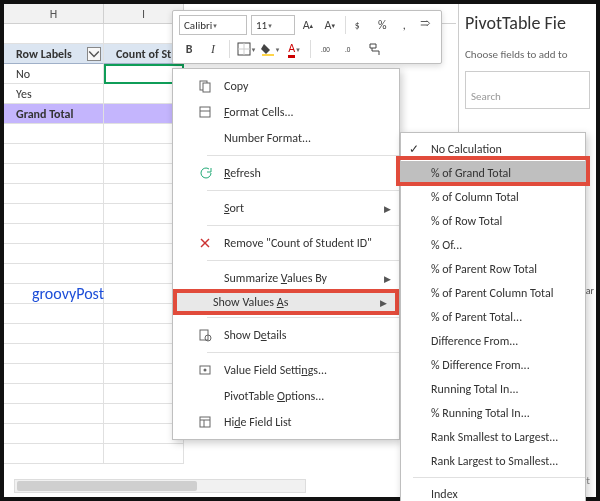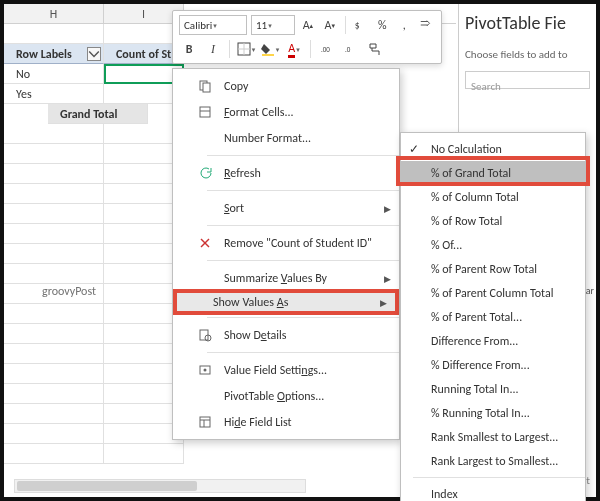--- a/index.html
+++ b/index.html
@@ -12,30 +12,30 @@
   .col-head div { border-right: 1px solid #d0d0d0; text-align: center; background: #f2f2f2; line-height: 20px; color: #555; }
   .hH { width: 100px; }
   .hI { width: 80px; }
   .rows { }
   .row { display: flex; height: 20px; }
   .cell { border-right: 1px solid #e0e0e0; border-bottom: 1px solid #e0e0e0; padding: 0 12px; line-height: 20px; white-space: nowrap; overflow: hidden; }
   .cA { width: 100px; }
   .cB { width: 80px; }
   .header-cell { background: #dbe5f1; border-bottom: 1px solid #a0b0c8; font-weight: 600; position: relative; }
   .dropdown { position: absolute; right: 2px; top: 3px; width: 14px; height: 14px; border: 1px solid #888; background: #f8f8f8; display:flex; align-items:center; justify-content:center; }
-  .grand { background: #e5e5e5; font-weight: 700; margin-left: 44px; }
+  .grand { background: #c4b5fd; font-weight: 700; }
   .selected-border { border: 2px solid #0f9d58; padding: 0 2px; line-height: 16px; }
   .grey-rows .row .cell { background: #fff; }
-  .watermark { position: absolute; left: 38px; top: 280px; color: #737373; font-size: 12px; }
+  .watermark { position: absolute; left: 28px; top: 280px; color: #1d4ed8; font-size: 16px; }
   
   
   .sidepane { position: absolute; right: 0; top: 0; width: 138px; height: 100%; border-left: 1px solid #ccc; padding: 8px 6px; background: #fff; }
   .sidepane h1 { font-size: 18px; font-weight: 400; color: #333; white-space: nowrap; overflow: hidden; }
   .sidepane .sub { font-size: 11px; color: #666; margin: 14px 0 10px; white-space: nowrap; overflow: hidden; }
-  .search { border: 1px solid #ccc; padding: 8px 5px; font-size: 11px; color: #999; height: 16px; }
+  .search { border: 1px solid #ccc; padding: 18px 5px; font-size: 11px; color: #999; height: 16px; }
   .sidepane .bottom { position: absolute; right: 6px; bottom: 10px; font-size: 11px; color: #888; }
   .sidepane .enar { position: absolute; right: 2px; top: 280px; font-size: 10px; color: #555; }
   
   
   .minitb { position: absolute; left: 168px; top: 6px; width: 270px; height: 54px; background: #fff; border: 1px solid #bfbfbf; border-radius: 2px; box-shadow: 0 2px 6px rgba(0,0,0,0.15); padding: 3px 6px; display:flex; flex-direction:column; gap:2px;}
   .tbrow { display:flex; align-items:center; gap:4px; height:22px;}
   .fontbox, .sizebox { border:1px solid #c0c0c0; height:20px; display:flex; align-items:center; padding:0 4px; font-size:11px; }
   .fontbox { width:75px; } .sizebox { width:48px; }
   .tbbtn { width:20px; height:20px; display:flex; align-items:center; justify-content:center; color:#444; font-size:12px;}
   .tbbtn svg { width:14px; height:14px; }

